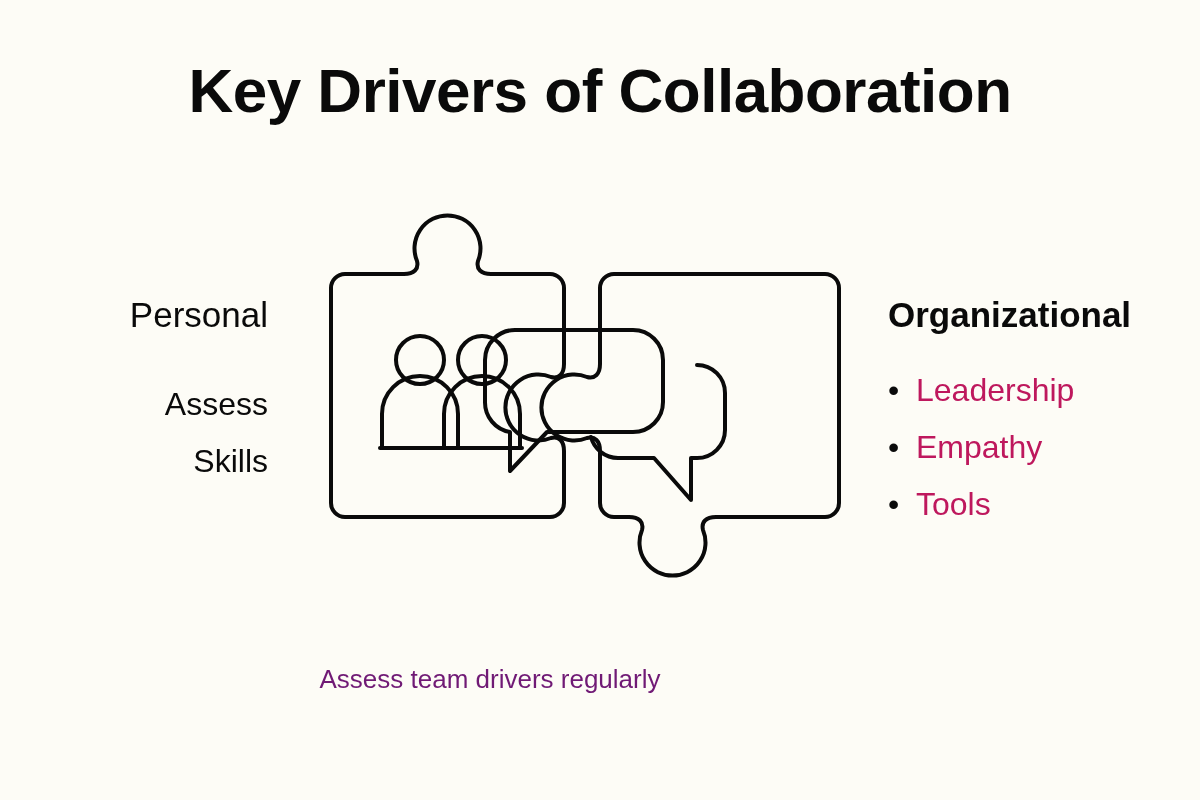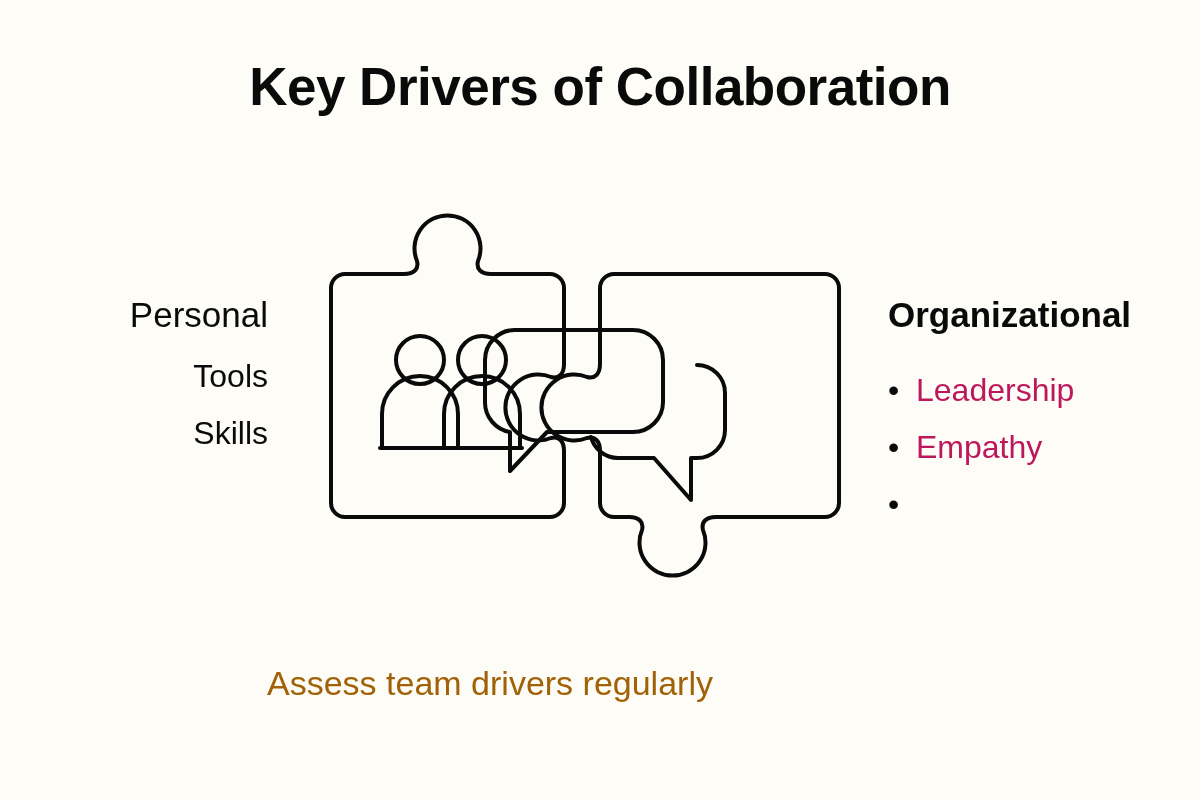--- a/index.html
+++ b/index.html
@@ -22,42 +22,42 @@
     background: #FDFCF6;
   }
 
   
   #title {
     position: absolute;
     left: 0;
     top: 60px;
     width: 1200px;
     text-align: center;
-    font-size: 53px;
+    font-size: 62px;
     font-weight: 700;
     letter-spacing: -0.5px;
     line-height: 1;
     color: #0A0A0A;
     white-space: nowrap;
   }
 
   
   #left-col {
     position: absolute;
     left: 20px;
     top: 297px;
     width: 248px;
     text-align: right;
   }
   #left-col .col-heading {
     font-size: 35px;
     font-weight: 400;
     line-height: 1.0;
     color: #0A0A0A;
-    margin-bottom: 16px;
+    margin-bottom: 44px;
     white-space: nowrap;
   }
   #left-col .plain-item {
     font-size: 32px;
     font-weight: 400;
     line-height: 57px;
     color: #0A0A0A;
     white-space: nowrap;
   }
 
@@ -110,53 +110,54 @@
     height: 420px;
   }
 
   
   #caption {
     position: absolute;
     left: 0;
     top: 664px;
     width: 980px;
     text-align: center;
-    font-size: 34px;
+    font-size: 26px;
     font-weight: 400;
-    color: #a16207;
+    color: #701a75;
     white-space: nowrap;
   }
 </style>
 </head>
 <body>
 
 <div id="slide">
 
   <div id="title">Key Drivers of Collaboration</div>
 
   <div id="left-col">
     <div class="col-heading">Personal</div>
 
-    <div class="plain-item">Tools</div>
+    <div class="plain-item">Assess</div>
     <div class="plain-item">Skills</div>
   </div>
 
   <div id="right-col">
     <div class="col-heading">Organizational</div>
 
     <div class="bullet-row">
       <span class="bullet-dot">•</span>
       <span class="bullet-label">Leadership</span>
     </div>
     <div class="bullet-row">
       <span class="bullet-dot">•</span>
       <span class="bullet-label">Empathy</span>
     </div>
     <div class="bullet-row">
       <span class="bullet-dot">•</span>
+      <span class="bullet-label">Tools</span>
     </div>
   </div>
 
   <div id="artwork">
     <svg viewBox="0 0 570 420" xmlns="http://www.w3.org/2000/svg">
       <g fill="none" stroke="#0A0A0A" stroke-width="4" stroke-linecap="round" stroke-linejoin="round">
 
         <path d="M 31 108
                  a 14 14 0 0 1 14 -14
                  L 104 94

